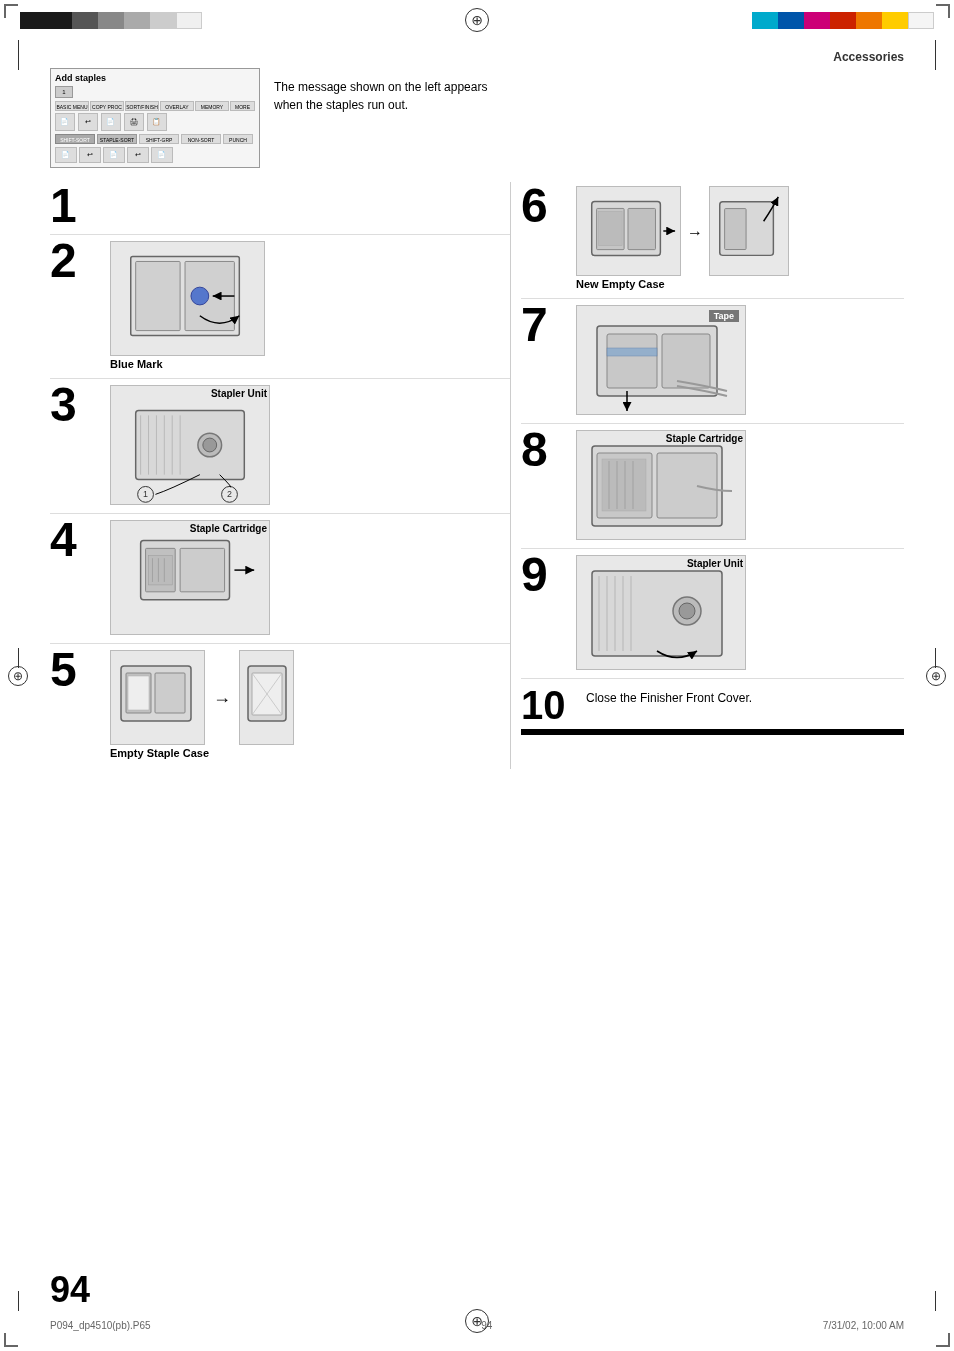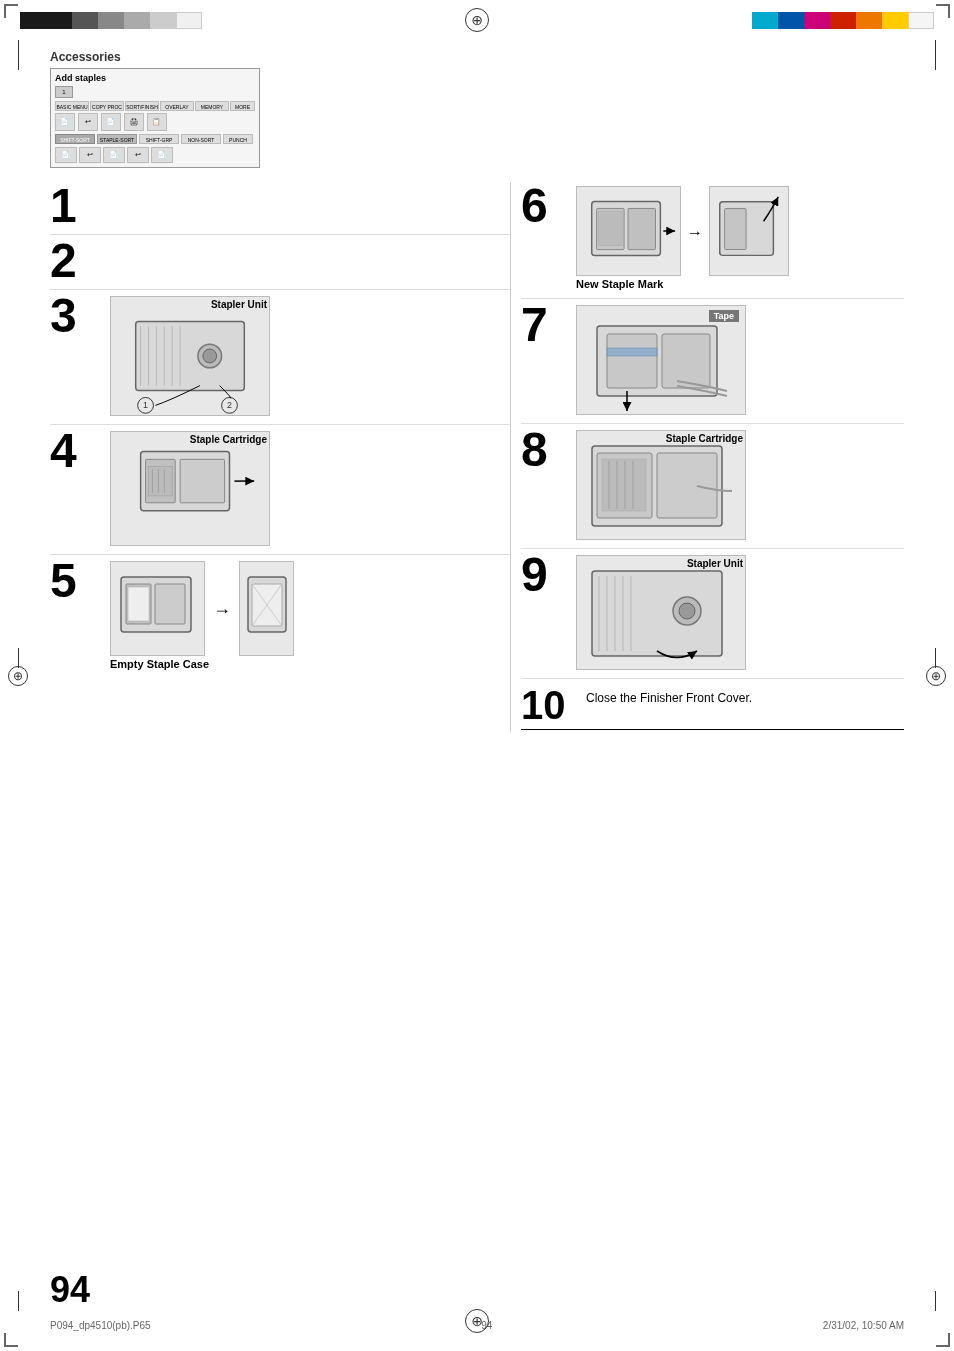--- a/index.html
+++ b/index.html
@@ -45,20 +45,21 @@
     
     .main-content {
       padding: 10px 50px 30px 50px;
     }
 
     .accessories-label {
       font-size: 12px;
       font-weight: bold;
       margin-bottom: 4px;
       color: #333;
+      text-align: right;
     }
 
     .section-title-bar {
       background: #555;
       color: #fff;
       font-size: 15px;
       font-weight: bold;
       padding: 6px 14px;
       margin-bottom: 14px;
       border: 1px solid #333;
@@ -220,21 +221,21 @@
 
     .step-5-imgs {
       display: flex;
       gap: 4px;
     }
 
     .step-row-plain {
       display: flex;
       align-items: flex-start;
       padding: 4px 0;
-      border-bottom: 1px solid #000000;
+      border-bottom: 6px solid #000000;
       margin-bottom: 2px;
     }
 
     .step-num-10 {
       font-size: 40px;
       font-weight: bold;
       line-height: 1;
       width: 65px;
       flex-shrink: 0;
     }
@@ -339,32 +340,53 @@
       </div>
 
       <div style="display:flex; gap:2px; margin-top:3px;">
         <div style="width:22px;height:16px;background:#ddd;border:1px solid #bbb;font-size:7px;display:flex;align-items:center;justify-content:center;">📄</div>
         <div style="width:22px;height:16px;background:#ddd;border:1px solid #bbb;font-size:7px;display:flex;align-items:center;justify-content:center;">↩</div>
         <div style="width:22px;height:16px;background:#ddd;border:1px solid #bbb;font-size:7px;display:flex;align-items:center;justify-content:center;">📄</div>
         <div style="width:22px;height:16px;background:#ddd;border:1px solid #bbb;font-size:7px;display:flex;align-items:center;justify-content:center;">↩</div>
         <div style="width:22px;height:16px;background:#ddd;border:1px solid #bbb;font-size:7px;display:flex;align-items:center;justify-content:center;">📄</div>
       </div>
     </div>
+    <div class="intro-text" style="padding-top:10px;">The message shown on the left appears when the staples run out.</div>
   </div>
 
   <div class="steps-area">
 
     <div class="col-left">
 
       <div class="step-row">
         <div class="step-num">1</div>
       </div>
 
       <div class="step-row">
         <div class="step-num">2</div>
+        <div class="step-content">
+          <div class="step-image img-blue-mark" style="width:155px;height:115px;">
+            <svg viewBox="0 0 155 115" width="155" height="115">
+              <rect x="20" y="15" width="110" height="80" rx="2" fill="#e0e0e0" stroke="#666" stroke-width="1.5"></rect>
+              <rect x="25" y="20" width="45" height="70" rx="1" fill="#d0d0d0" stroke="#888" stroke-width="1"></rect>
+              <rect x="75" y="20" width="50" height="70" rx="1" fill="#d0d0d0" stroke="#888" stroke-width="1"></rect>
+
+              <circle cx="90" cy="55" r="9" fill="#5577cc" stroke="#334499" stroke-width="1"></circle>
+
+              <path d="M 125 55 Q 115 55 103 55" stroke="#000" stroke-width="1.5" fill="none" marker-end="url(#arrowhead2)"></path>
+              <defs>
+                <marker id="arrowhead2" markerWidth="6" markerHeight="6" refX="6" refY="3" orient="auto">
+                  <path d="M 0 0 L 6 3 L 0 6 z" fill="#000"></path>
+                </marker>
+              </defs>
+              <path d="M 90 75 Q 110 90 130 75" stroke="#000" stroke-width="1.5" fill="none" marker-end="url(#arrowhead2)"></path>
+            </svg>
+          </div>
+          <div class="step-caption">Blue Mark</div>
+        </div>
       </div>
 
       <div class="step-row">
         <div class="step-num">3</div>
         <div class="step-content">
           <div class="step-image img-stapler" style="width:160px;height:120px; position:relative;">
             <svg viewBox="0 0 160 120" width="160" height="120">
 
               <rect x="25" y="25" width="110" height="70" rx="3" fill="#d8d8d8" stroke="#666" stroke-width="1.5"></rect>
 
@@ -478,21 +500,21 @@
 
                 <path d="M 55 35 Q 65 20 70 10" stroke="#000" stroke-width="1.5" fill="none" marker-end="url(#arr6b)"></path>
                 <defs>
                   <marker id="arr6b" markerWidth="6" markerHeight="6" refX="6" refY="3" orient="auto">
                     <path d="M 0 0 L 6 3 L 0 6 z" fill="#000"></path>
                   </marker>
                 </defs>
               </svg>
             </div>
           </div>
-          <div class="step-caption">New Staple Mark</div>
+          <div class="step-caption">New Empty Case</div>
         </div>
       </div>
 
       <div class="step-row-r">
         <div class="step-num-r">7</div>
         <div class="step-content-r">
           <div style="width:170px;height:110px;background:#e8e8e8;border:1px solid #bbb;position:relative;">
             <svg viewBox="0 0 170 110" width="170" height="110">
 
               <rect x="20" y="20" width="120" height="70" rx="3" fill="#d8d8d8" stroke="#666" stroke-width="1.5"></rect>
@@ -577,21 +599,21 @@
 
   </div>
 
 </div>
 
 <div class="page-number">94</div>
 
 <div class="footer-line">
   <span>P094_dp4510(pb).P65</span>
   <span>94</span>
-  <span>2/31/02, 10:50 AM</span>
+  <span>7/31/02, 10:00 AM</span>
 </div>
 
 <div class="bottom-crosshair" style="position:absolute;bottom:18px;left:50%;transform:translateX(-50%);width:24px;height:24px;border:1.5px solid #333;border-radius:50%;display:flex;align-items:center;justify-content:center;font-size:14px;color:#333;">⊕</div>
 
 <div class="corner-mark-bl-abs"></div>
 <div class="corner-mark-br-abs"></div>
 
 <div style="position:absolute;left:8px;top:50%;transform:translateY(-50%);width:20px;height:20px;border:1.5px solid #333;border-radius:50%;display:flex;align-items:center;justify-content:center;font-size:12px;color:#333;">⊕</div>
 <div style="position:absolute;right:8px;top:50%;transform:translateY(-50%);width:20px;height:20px;border:1.5px solid #333;border-radius:50%;display:flex;align-items:center;justify-content:center;font-size:12px;color:#333;">⊕</div>
 

